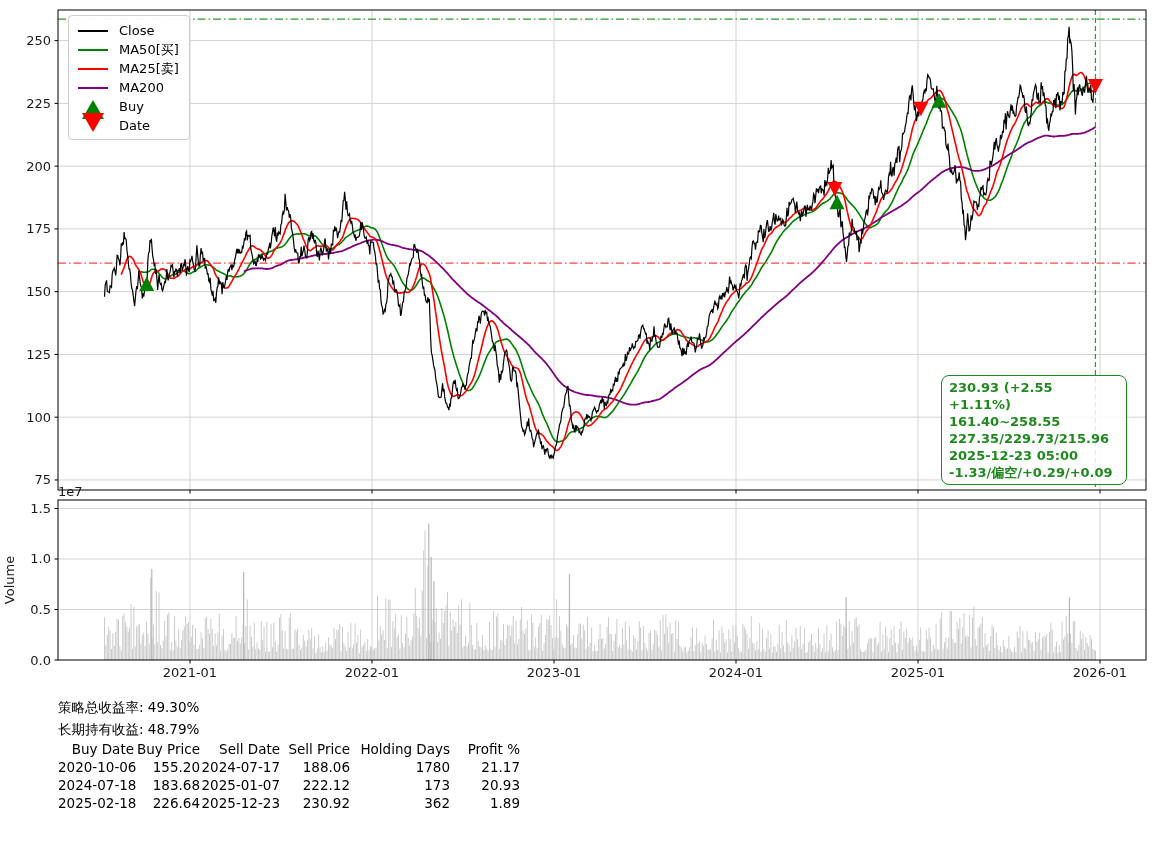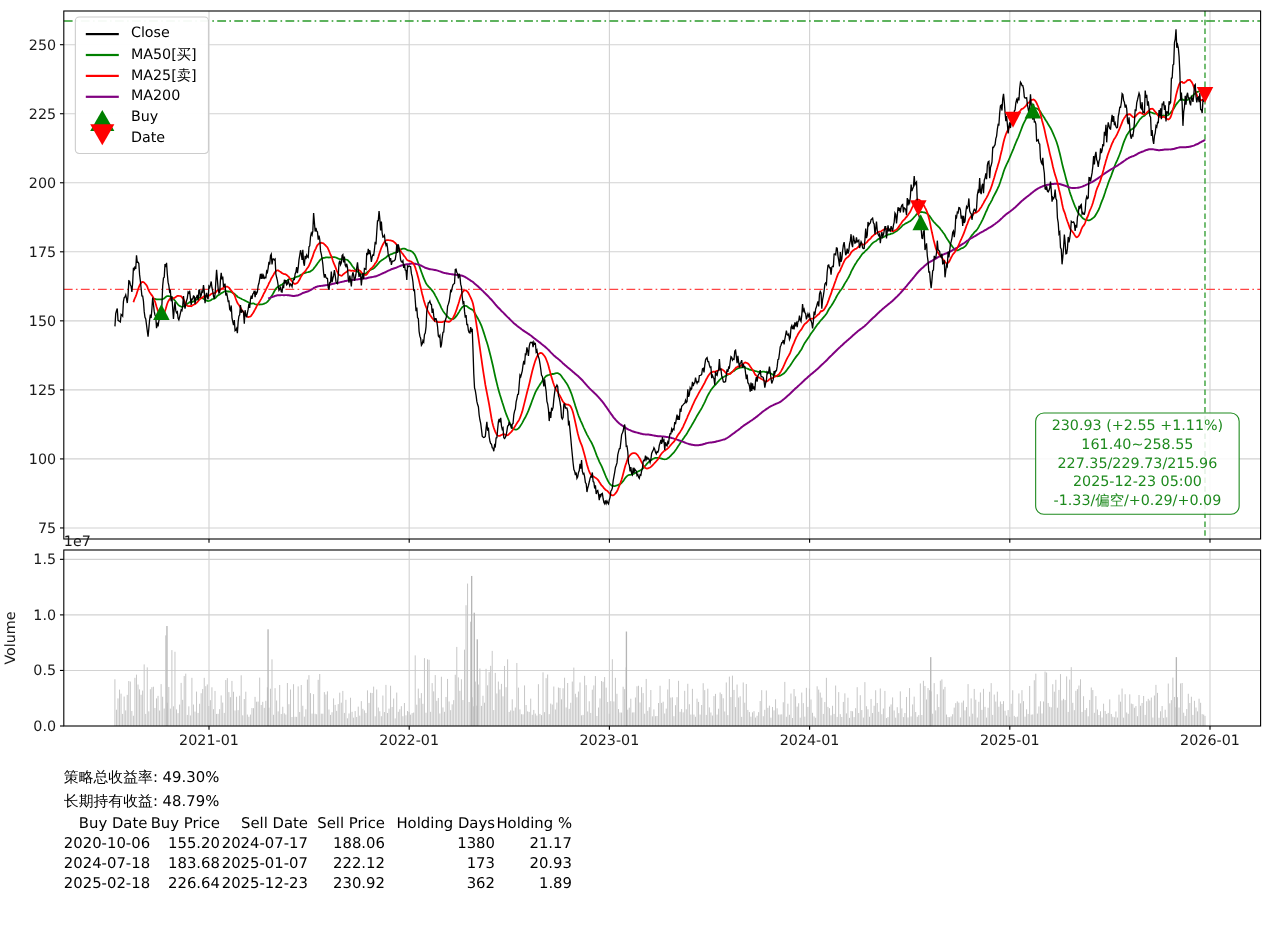--- a/index.html
+++ b/index.html
@@ -11,21 +11,21 @@
           border:1px solid #cccccc;border-radius:4px;padding:5px 10px 4px 8px;
           font-size:13px;color:#000;text-align:center;}
   .legend-row{display:flex;align-items:center;height:19px;}
   .legend-sample{width:32px;display:flex;justify-content:center;margin-right:10px;flex:0 0 32px;}
   .legend-line{width:30px;height:0;border-top-width:2.5px;border-top-style:solid;}
   .tri-up{width:0;height:0;border-left:11px solid transparent;border-right:11px solid transparent;border-bottom:19px solid #008000;margin-bottom:-6px;}
   .tri-down{width:0;height:0;border-left:11px solid transparent;border-right:11px solid transparent;border-top:19px solid #ff0000;margin-top:-6px;}
   
   #annot{position:absolute;left:941px;top:375px;width:170px;
          border:1.5px solid #1e8a1e;border-radius:8px;background:rgba(255,255,255,0.85);
-         color:#1e8a1e;font-size:13px;line-height:17px;text-align:center;padding:3px 7px;}
+         color:#1e8a1e;font-size:13px;line-height:17px;text-align:left;padding:3px 7px;font-weight:bold;}
   
   #stats{position:absolute;left:58px;top:696px;color:#000;font-size:13.5px;}
   .stats-line{line-height:22px;white-space:pre;}
   .trade-grid{display:grid;grid-template-columns:76px 66px 80px 70px 100px 70px;
               line-height:18px;}
   .trade-grid div{text-align:right;white-space:pre;}
 </style>
 </head>
 <body>
 
@@ -895,26 +895,26 @@
     <div id="stats-lines">
         <div class="stats-line">策略总收益率: 49.30%</div>
         <div class="stats-line">长期持有收益: 48.79%</div>
       </div>
     <div class="trade-grid" id="trade-grid">
         <div class="th">Buy Date</div>
         <div class="th">Buy Price</div>
         <div class="th">Sell Date</div>
         <div class="th">Sell Price</div>
         <div class="th">Holding Days</div>
-        <div class="th">Holding %</div>
+        <div class="th">Profit %</div>
         <div class="td">2020-10-06</div>
         <div class="td">155.20</div>
         <div class="td">2024-07-17</div>
         <div class="td">188.06</div>
-        <div class="td">1380</div>
+        <div class="td">1780</div>
         <div class="td">21.17</div>
         <div class="td">2024-07-18</div>
         <div class="td">183.68</div>
         <div class="td">2025-01-07</div>
         <div class="td">222.12</div>
         <div class="td">173</div>
         <div class="td">20.93</div>
         <div class="td">2025-02-18</div>
         <div class="td">226.64</div>
         <div class="td">2025-12-23</div>

